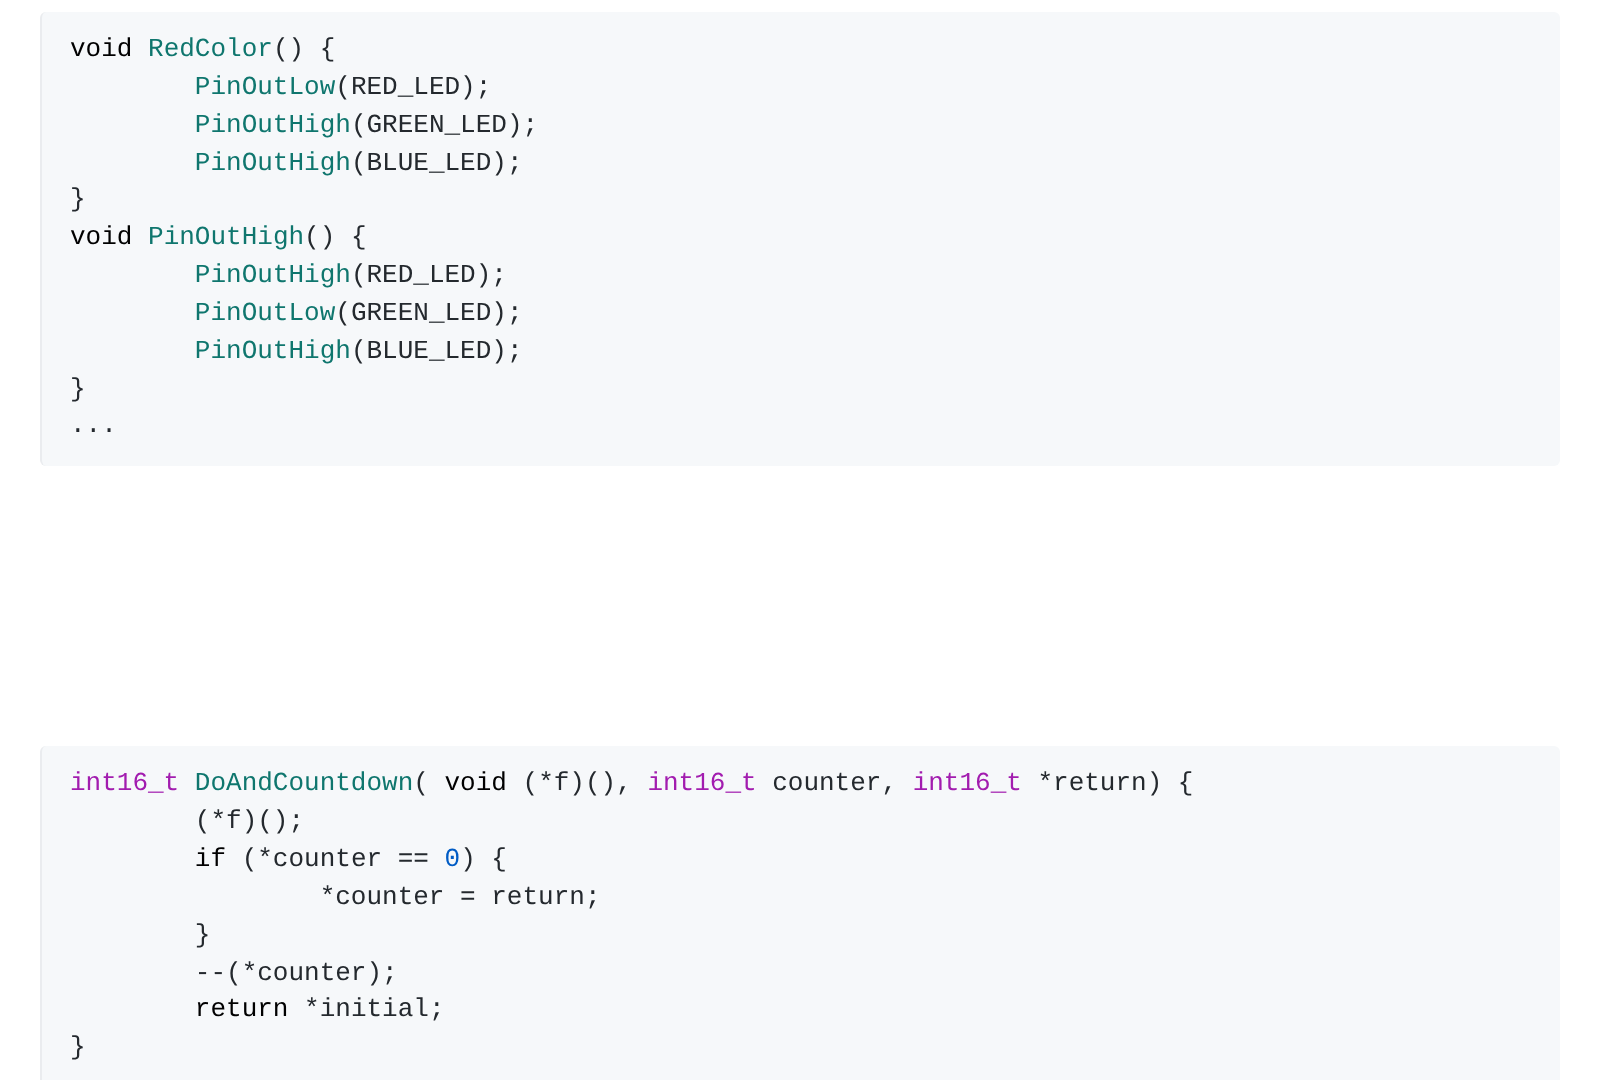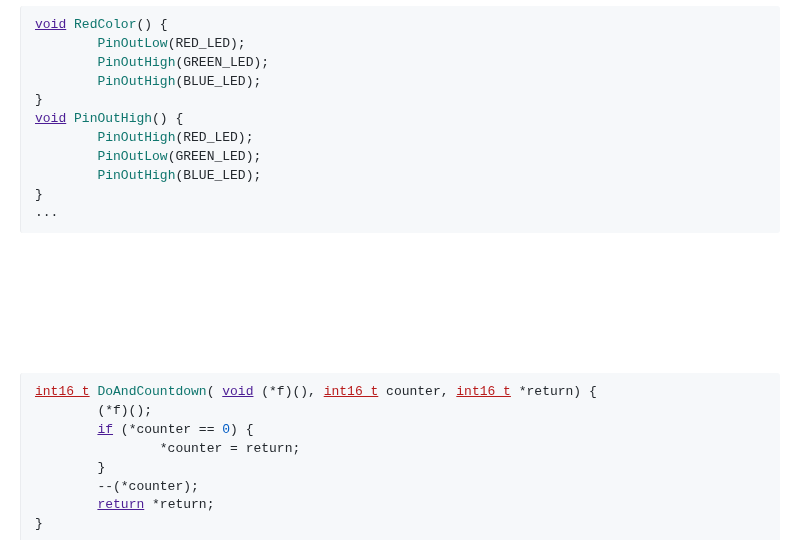--- a/index.html
+++ b/index.html
@@ -22,22 +22,22 @@
     padding: 10px 14px;
     margin-bottom: 0;
     white-space: pre;
     overflow-x: auto;
     border-left: 1px solid #eaecef;
   }
   .block1 { margin-top: 6px; }
   .gap {
     height: 140px;
   }
-  .kw { color: #4c1d95; text-decoration: underline; }      
-  .type { color: #b91c1c; text-decoration: underline; }    
+  .kw { color: #000000; }      
+  .type { color: #a21caf; }    
   .fn { color: #0f766e; }      
   .num { color: #005cc5; }     
   .plain { color: #24292e; }
 </style>
 </head>
 <body>
 
 <div class="page">
 
 <div class="code-block block1"><span class="kw">void</span> <span class="fn">RedColor</span><span class="plain">() {</span>
@@ -53,16 +53,16 @@
 <span class="plain">...</span></div>
 
 <div class="gap"></div>
 
 <div class="code-block"><span class="type">int16_t</span> <span class="fn">DoAndCountdown</span><span class="plain">( </span><span class="kw">void</span><span class="plain"> (*f)(), </span><span class="type">int16_t</span><span class="plain"> counter, </span><span class="type">int16_t</span><span class="plain"> *return) {</span>
 <span class="plain">        (*f)();</span>
 <span class="plain">        </span><span class="kw">if</span><span class="plain"> (*counter == </span><span class="num">0</span><span class="plain">) {</span>
 <span class="plain">                *counter = return;</span>
 <span class="plain">        }</span>
 <span class="plain">        --(*counter);</span>
-<span class="plain">        </span><span class="kw">return</span><span class="plain"> *return;</span>
+<span class="plain">        </span><span class="kw">return</span><span class="plain"> *initial;</span>
 <span class="plain">}</span></div>
 
 </div>
 
 </body></html>

